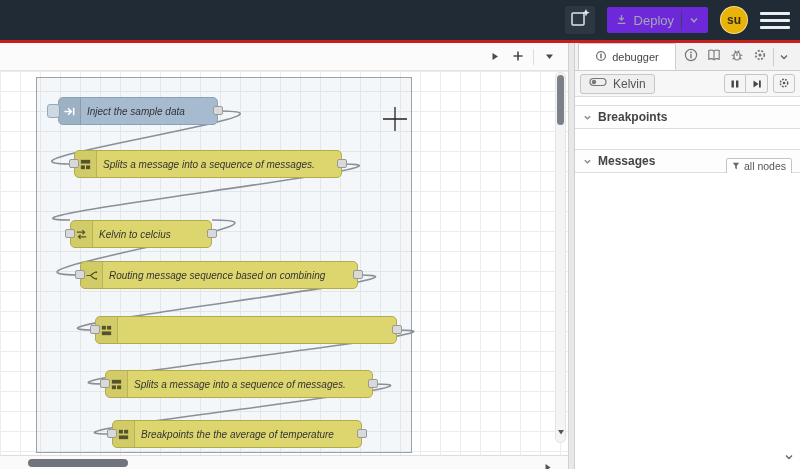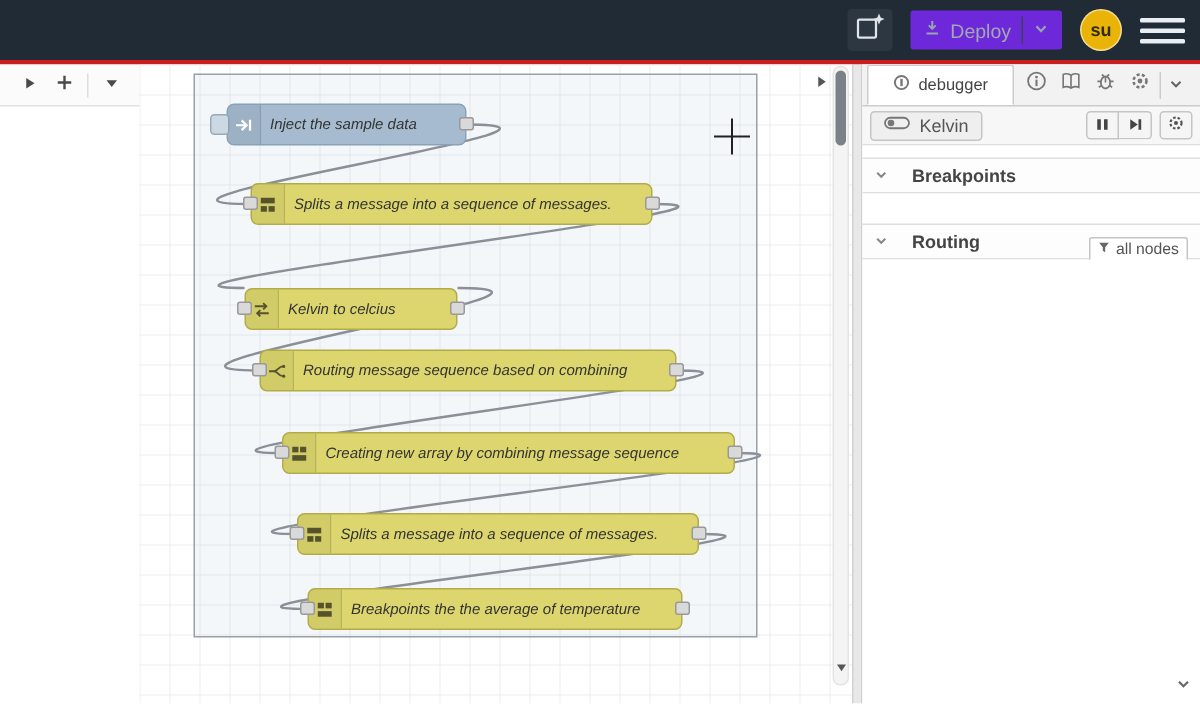--- a/index.html
+++ b/index.html
@@ -21,21 +21,21 @@
   .hamburger { width:30px; height:26px; display:flex; flex-direction:column;
     justify-content:center; gap:4px; cursor:pointer; }
   .hamburger i { display:block; height:3px; border-radius:1px; background:#e9eef3; }
 
   .red-line { height:3px; background:#c81e1e; }
 
   
   .main { display:flex; height:426px; }
 
   
-  .workspace { width:568px; display:flex; flex-direction:row; position:relative; }
+  .workspace { width:568px; display:flex; flex-direction:column; position:relative; }
   .flow-tabbar { height:28px; background:#fbfbfb; border-bottom:1px solid #e2e2e2;
     display:flex; align-items:center; justify-content:flex-end; gap:2px; padding:0 8px; }
   .tb-btn { width:22px; height:22px; display:flex; align-items:center;
     justify-content:center; cursor:pointer; border-radius:3px; }
   .tb-sep { width:1px; height:16px; background:#ddd; margin:0 2px; }
 
   .canvas { position:relative; flex:1; overflow:hidden; background:#fff;
     background-image:
       linear-gradient(#ececec 1px, transparent 1px),
       linear-gradient(90deg,#ececec 1px, transparent 1px);
@@ -96,21 +96,21 @@
   .btn-group { display:flex; }
   .sq-btn { width:22px; height:19px; background:#f5f5f5; border:1px solid #c5c5c5;
     display:flex; align-items:center; justify-content:center; cursor:pointer; }
   .btn-group .sq-btn + .sq-btn { border-left:none; }
   .btn-group .sq-btn:first-child { border-radius:3px 0 0 3px; }
   .btn-group .sq-btn:last-child { border-radius:0 3px 3px 0; }
   .sq-btn.single { border-radius:3px; }
 
   .sb-gap { height:8px; background:#fff; }
   .sb-section { height:24px; border-top:1px solid #ddd; border-bottom:1px solid #ddd;
-    background:#fdfdfd; display:flex; align-items:center; gap:16px; padding:0 8px;
+    background:#fdfdfd; display:flex; align-items:center; gap:6px; padding:0 8px;
     cursor:pointer; }
   .sb-section .sec-label { font-size:12px; font-weight:bold; color:#444; }
   .sec-body-sm { height:20px; background:#fff; }
   .sec-body-fill { flex:1; background:#fff; }
   .filter-btn { margin-left:auto; height:17px; display:flex; align-items:center; gap:4px;
     background:#fff; border:1px solid #c5c5c5; border-radius:2px; padding:0 5px;
     font-size:10.5px; color:#555; cursor:pointer;margin-top:10px; }
   .sb-footer-caret { position:absolute; bottom:3px; right:6px; cursor:pointer; }
 </style>
 </head>
@@ -236,21 +236,20 @@
             <div class="port out"></div>
           </div>
           <div class="flow-node" style="left: 95px; top: 245px; width: 302px; background: rgb(221, 214, 110); border-color: rgb(178, 171, 74);">
             <div class="node-icon">
               <svg width="13" height="13" viewBox="0 0 14 14">
                 <rect x="2" y="2" width="4.4" height="4" fill="#55522c"></rect>
                 <rect x="7.6" y="2" width="4.4" height="4" fill="#55522c"></rect>
                 <rect x="2" y="8" width="10" height="4" fill="#55522c"></rect>
               </svg>
             </div>
-            <span class="node-label">Creating new array by combining message sequence</span>
             <div class="port in"></div>
             <div class="port out"></div>
           </div>
           <div class="flow-node" style="left: 105px; top: 299px; width: 268px; background: rgb(221, 214, 110); border-color: rgb(178, 171, 74);">
             <div class="node-icon">
               <svg width="13" height="13" viewBox="0 0 14 14">
                 <rect x="2" y="2" width="10" height="4" fill="#55522c"></rect>
                 <rect x="2" y="8" width="4.4" height="4" fill="#55522c"></rect>
                 <rect x="7.6" y="8" width="4.4" height="4" fill="#55522c"></rect>
               </svg>
@@ -400,21 +399,21 @@
       <span class="sec-label">Breakpoints</span>
     </div>
     <div class="sec-body-sm"></div>
 
     <div class="sb-section">
       <span>
         <svg width="9" height="9" viewBox="0 0 10 10">
             <path d="M2 3.5 5 6.5 8 3.5" fill="none" stroke="#888" stroke-width="1.5"></path>
           </svg>
       </span>
-      <span class="sec-label">Routing</span>
+      <span class="sec-label">Messages</span>
       <div class="filter-btn">
         <span>
           <svg width="8" height="8" viewBox="0 0 10 10">
               <path d="M1 1h8L6 4.8V9L4 7.8V4.8z" fill="#666"></path>
             </svg>
         </span>
         <span>all nodes</span>
       </div>
     </div>
     <div class="sec-body-fill"></div>

